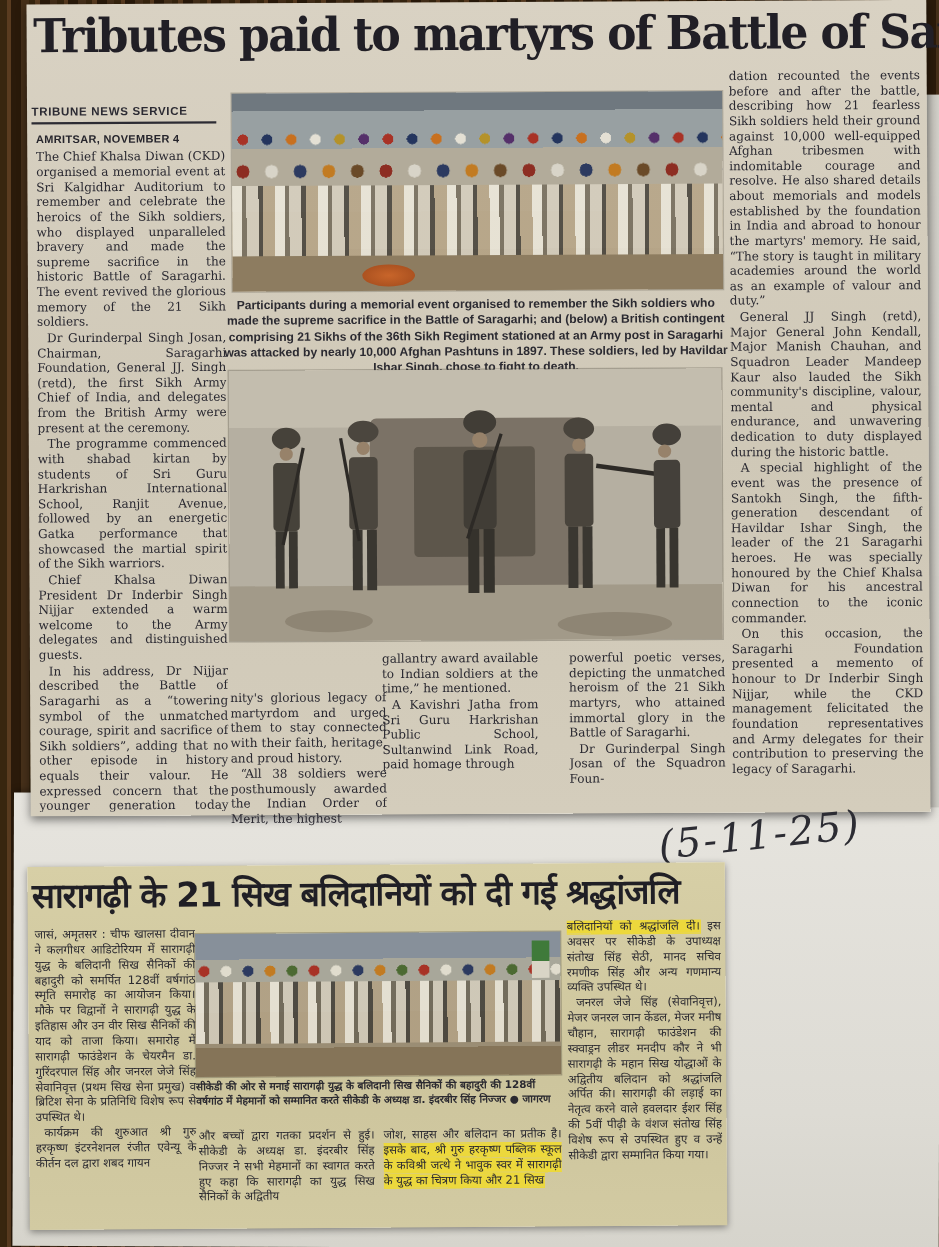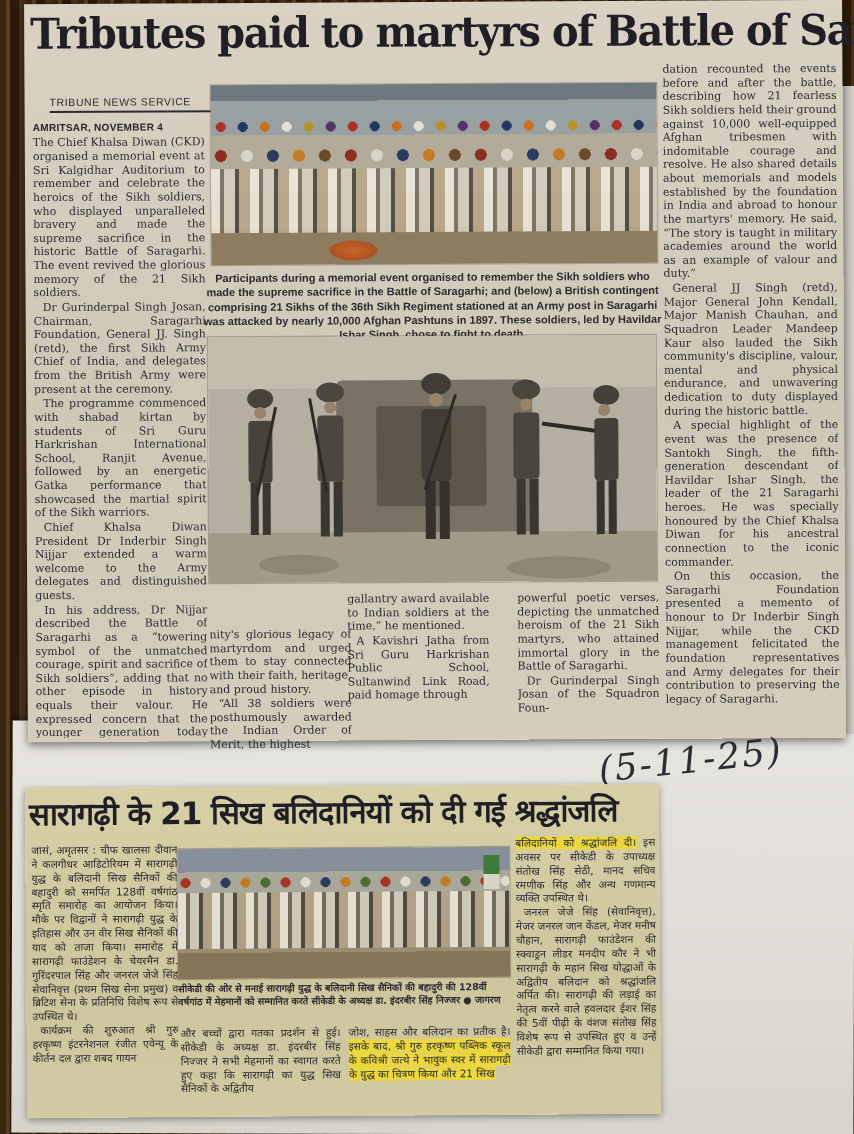--- a/index.html
+++ b/index.html
@@ -27,22 +27,22 @@
     transform:rotate(-.3deg);
     color:#27262e;
   }
   .en-headline{
     position:absolute;left:6px;top:6px;width:804px;height:58px;
     font-family:"DejaVu Serif",serif;font-size:40px;font-weight:600;
     letter-spacing:-1.5px;text-align:center;color:#211f26;
     transform:scaleY(1.06);white-space:nowrap;
   }
   .en-byline{
-    position:absolute;left:25px;top:92px;width:168px;
-    font-family:"Liberation Sans",sans-serif;font-size:10.5px;font-weight:normal;
+    position:absolute;left:4px;top:92px;width:168px;
+    font-family:"Liberation Sans",sans-serif;font-size:10.5px;font-weight:bold;
     letter-spacing:.6px;color:#2c2b33;border-bottom:2px solid #2c2b33;padding-bottom:3px;
   }
   .np-col{
     position:absolute;overflow:hidden;text-align:justify;
     font-size:11px;line-height:1.24;color:#2a2931;
   }
   .np-col p{margin:0 0 1px 0;text-indent:9px;}
   .np-col p.noindent{text-indent:0;}
   .dateline{
     font-family:"Liberation Sans",sans-serif;font-weight:bold;font-size:10px;

